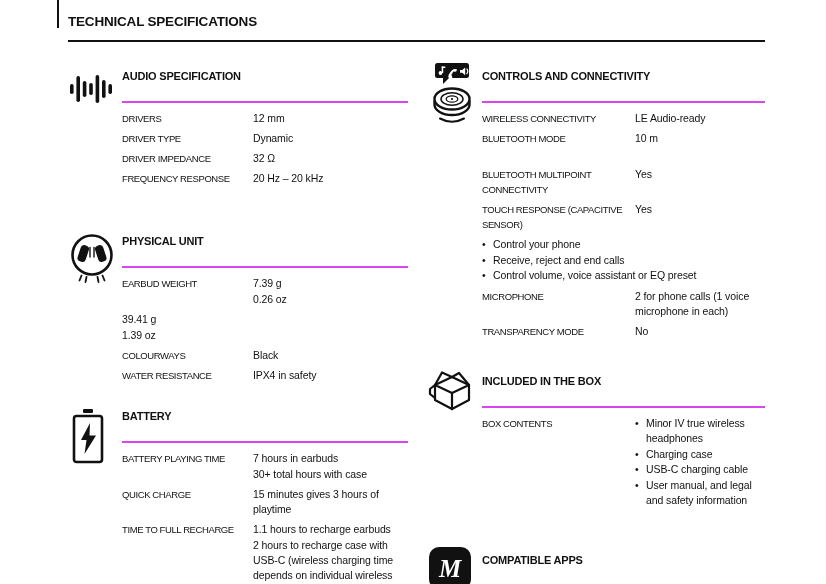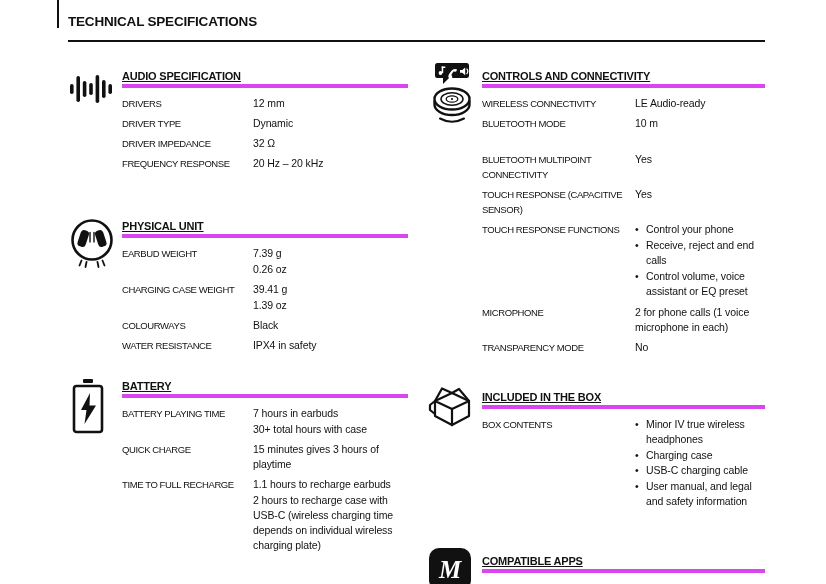--- a/index.html
+++ b/index.html
@@ -50,26 +50,25 @@
   }
   .col-left  { width: 340px; margin-right: 20px; }
   .col-right { width: 337px; }
 
   .spec-section { display: flex; }
   .icon-cell { width: 54px; flex: none; }
   .section-content { flex: 1; min-width: 0; }
 
   .section-title {
     margin: 0 0 8px 0;
-    padding-bottom: 2px;
+    padding-bottom: 19px;
     font-size: 11px;
     font-weight: bold;
     letter-spacing: -0.2px;
-    border-bottom: 4px solid #d946ef;
-    text-decoration: underline;
+    border-bottom: 2px solid #d946ef;
   }
 
   .spec-row { display: flex; margin-bottom: 5px; }
   .spec-label {
     flex: none;
     font-size: 9.5px;
     letter-spacing: -0.4px;
     line-height: 15px;
     padding-right: 6px;
   }
@@ -182,21 +181,20 @@
         <div class="section-content">
           <h2 class="section-title">PHYSICAL UNIT</h2>
           <div class="spec-row">
             <div class="spec-label">EARBUD WEIGHT</div>
             <div class="spec-value">
               <p>7.39 g</p>
               <p>0.26 oz</p>
             </div>
           </div>
           <div class="spec-row">
-            <div class="spec-label">CHARGING CASE WEIGHT</div>
             <div class="spec-value">
               <p>39.41 g</p>
               <p>1.39 oz</p>
             </div>
           </div>
           <div class="spec-row">
             <div class="spec-label">COLOURWAYS</div>
             <div class="spec-value">
                 <p>Black</p>
               </div>
@@ -287,21 +285,20 @@
                 <p>Yes</p>
               </div>
           </div>
           <div class="spec-row">
             <div class="spec-label">TOUCH RESPONSE (CAPACITIVE SENSOR)</div>
             <div class="spec-value">
                 <p>Yes</p>
               </div>
           </div>
           <div class="spec-row">
-            <div class="spec-label">TOUCH RESPONSE FUNCTIONS</div>
             <div class="spec-value">
               <div class="bullet-line">
                   <span class="bullet-dot">•</span>
                   <span>Control your phone</span>
                 </div>
               <div class="bullet-line">
                   <span class="bullet-dot">•</span>
                   <span>Receive, reject and end calls</span>
                 </div>
               <div class="bullet-line">

